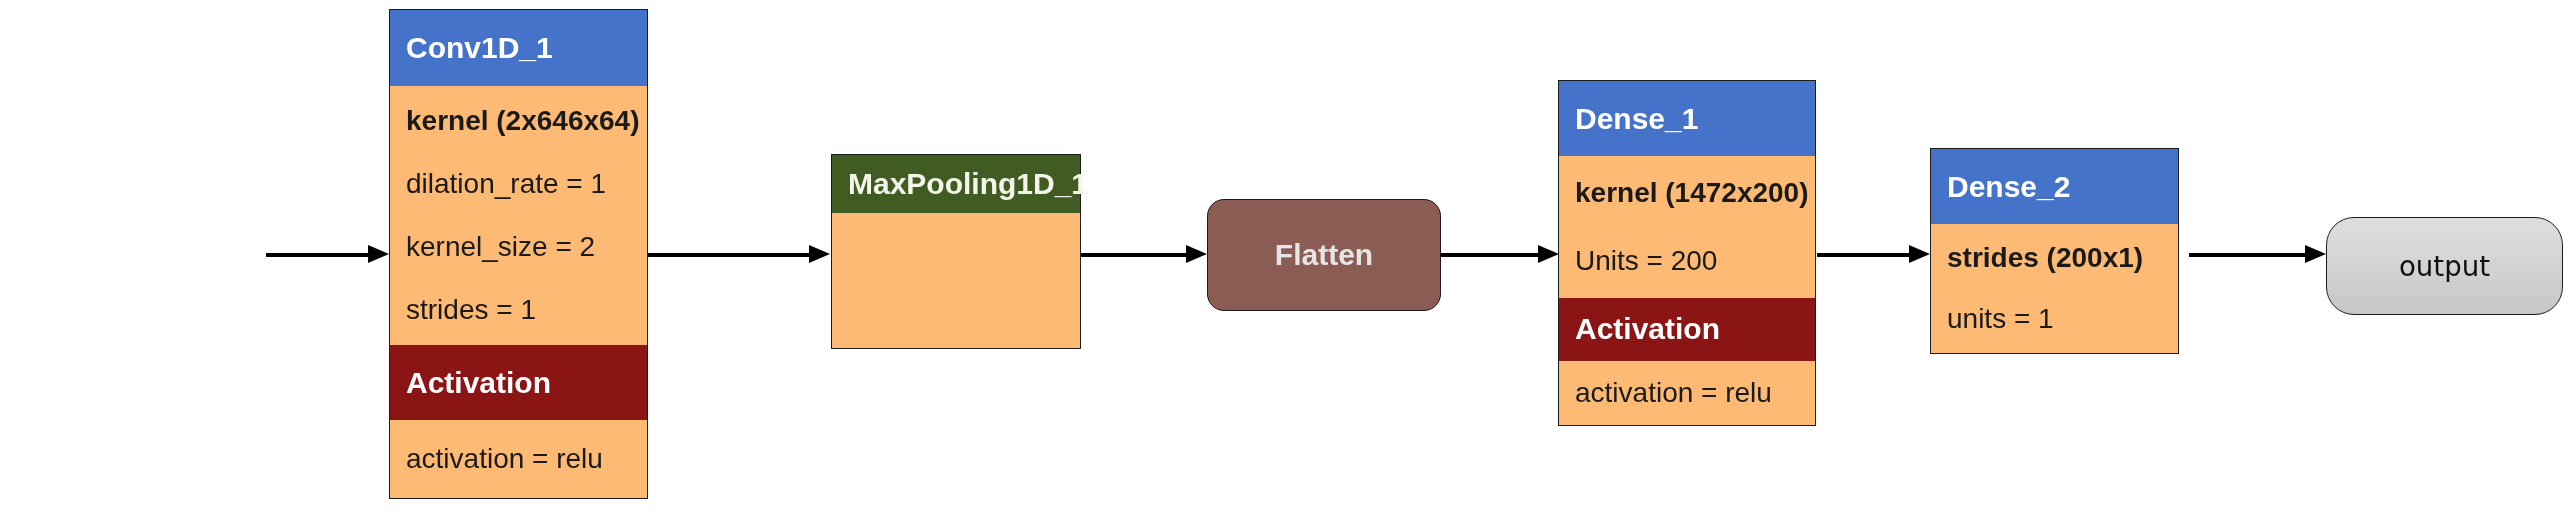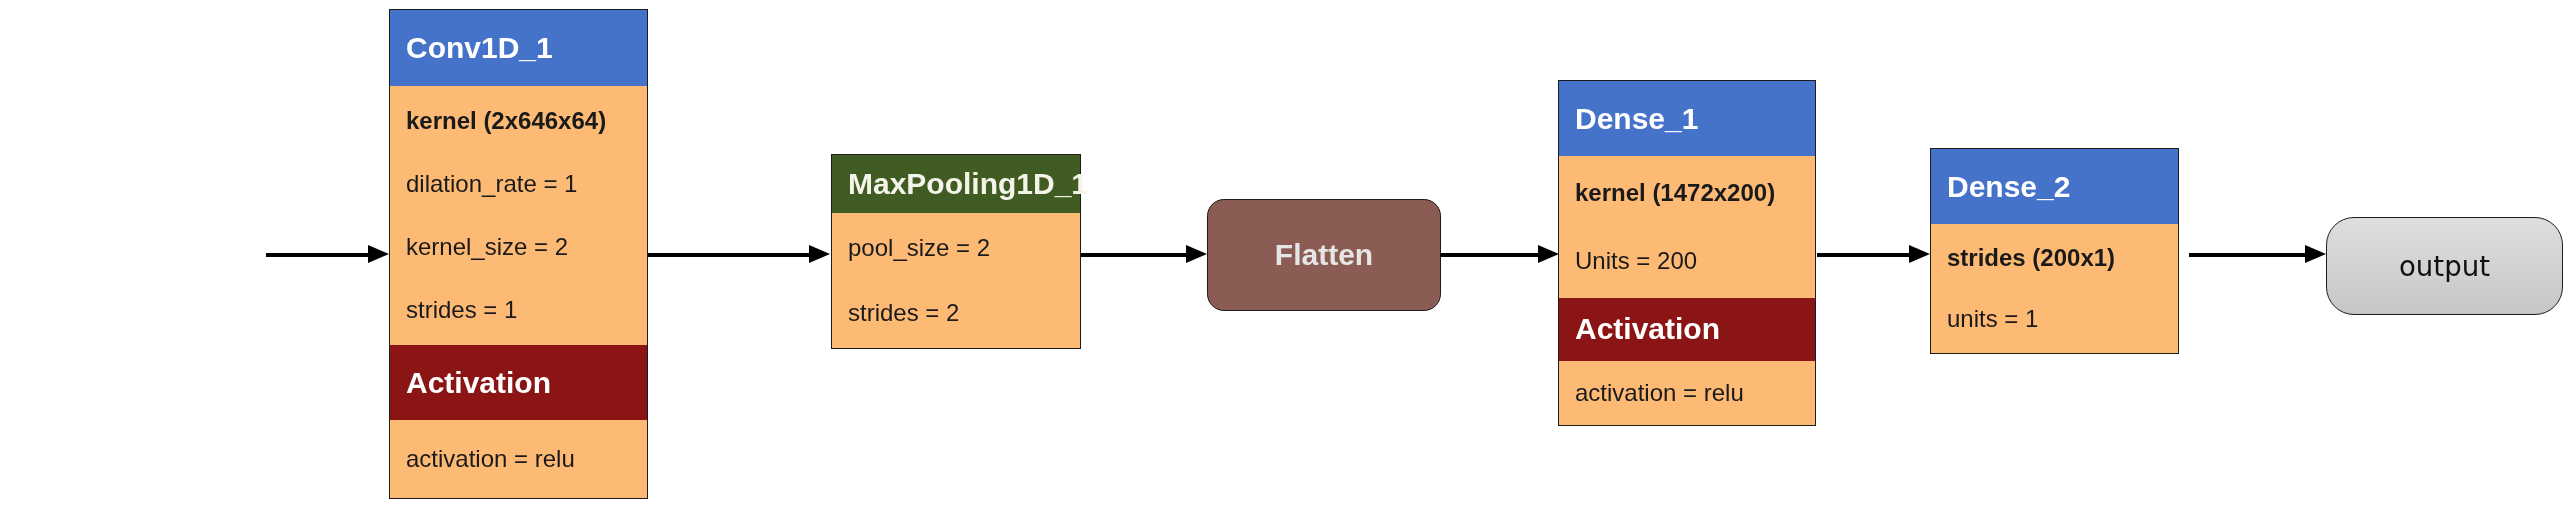--- a/index.html
+++ b/index.html
@@ -30,21 +30,21 @@
     flex:0 0 auto;display:flex;align-items:center;
     padding-left:16px;font-size:30px;font-weight:bold;color:#ffffff;
   }
   .hdr.blue{background:#4573ca;}
   .hdr.green{background:#405c23;color:#f5f4ea;}
   .hdr.red{background:#8b1515;}
   .tbody{
     flex:0 0 auto;display:flex;flex-direction:column;justify-content:space-around;
     padding:3.4px 0;
   }
-  .row{padding-left:16px;font-size:24px;color:#1a1a1a;white-space:nowrap;}
+  .row{padding-left:16px;font-size:28px;color:#1a1a1a;white-space:nowrap;}
   .row.bold{font-weight:bold;}
   
   .arrow{position:absolute;height:4px;background:#000;top:253px;}
   .arrow::after{
     content:"";position:absolute;right:-21px;top:-8px;width:0;height:0;
     border-left:21px solid #000;border-top:9.8px solid transparent;border-bottom:9.8px solid transparent;
   }
 </style>
 </head>
 <body>
@@ -61,24 +61,20 @@
       <div class="row">strides = 1</div>
     </div>
     <div class="hdr red" style="height:75px;">Activation</div>
     <div class="tbody" style="flex:1 1 auto;">
       <div class="row">activation = relu</div>
     </div>
   </div>
 
   <div class="tbox" style="left:831px;top:154px;width:250px;height:195px;">
     <div class="hdr green" style="height:58px;">MaxPooling1D_1</div>
-    <div class="tbody" style="flex:1 1 auto;">
-      <div class="row">pool_size = 2</div>
-      <div class="row">strides = 2</div>
-    </div>
   </div>
 
   <div class="pillnode" style="left:1207px;top:199px;width:232px;height:110px;">
     <span>Flatten</span>
   </div>
 
   <div class="tbox" style="left:1558px;top:80px;width:258px;height:346px;">
     <div class="hdr blue" style="height:75px;">Dense_1</div>
     <div class="tbody" style="height:135px;">
       <div class="row bold">kernel (1472x200)</div>

